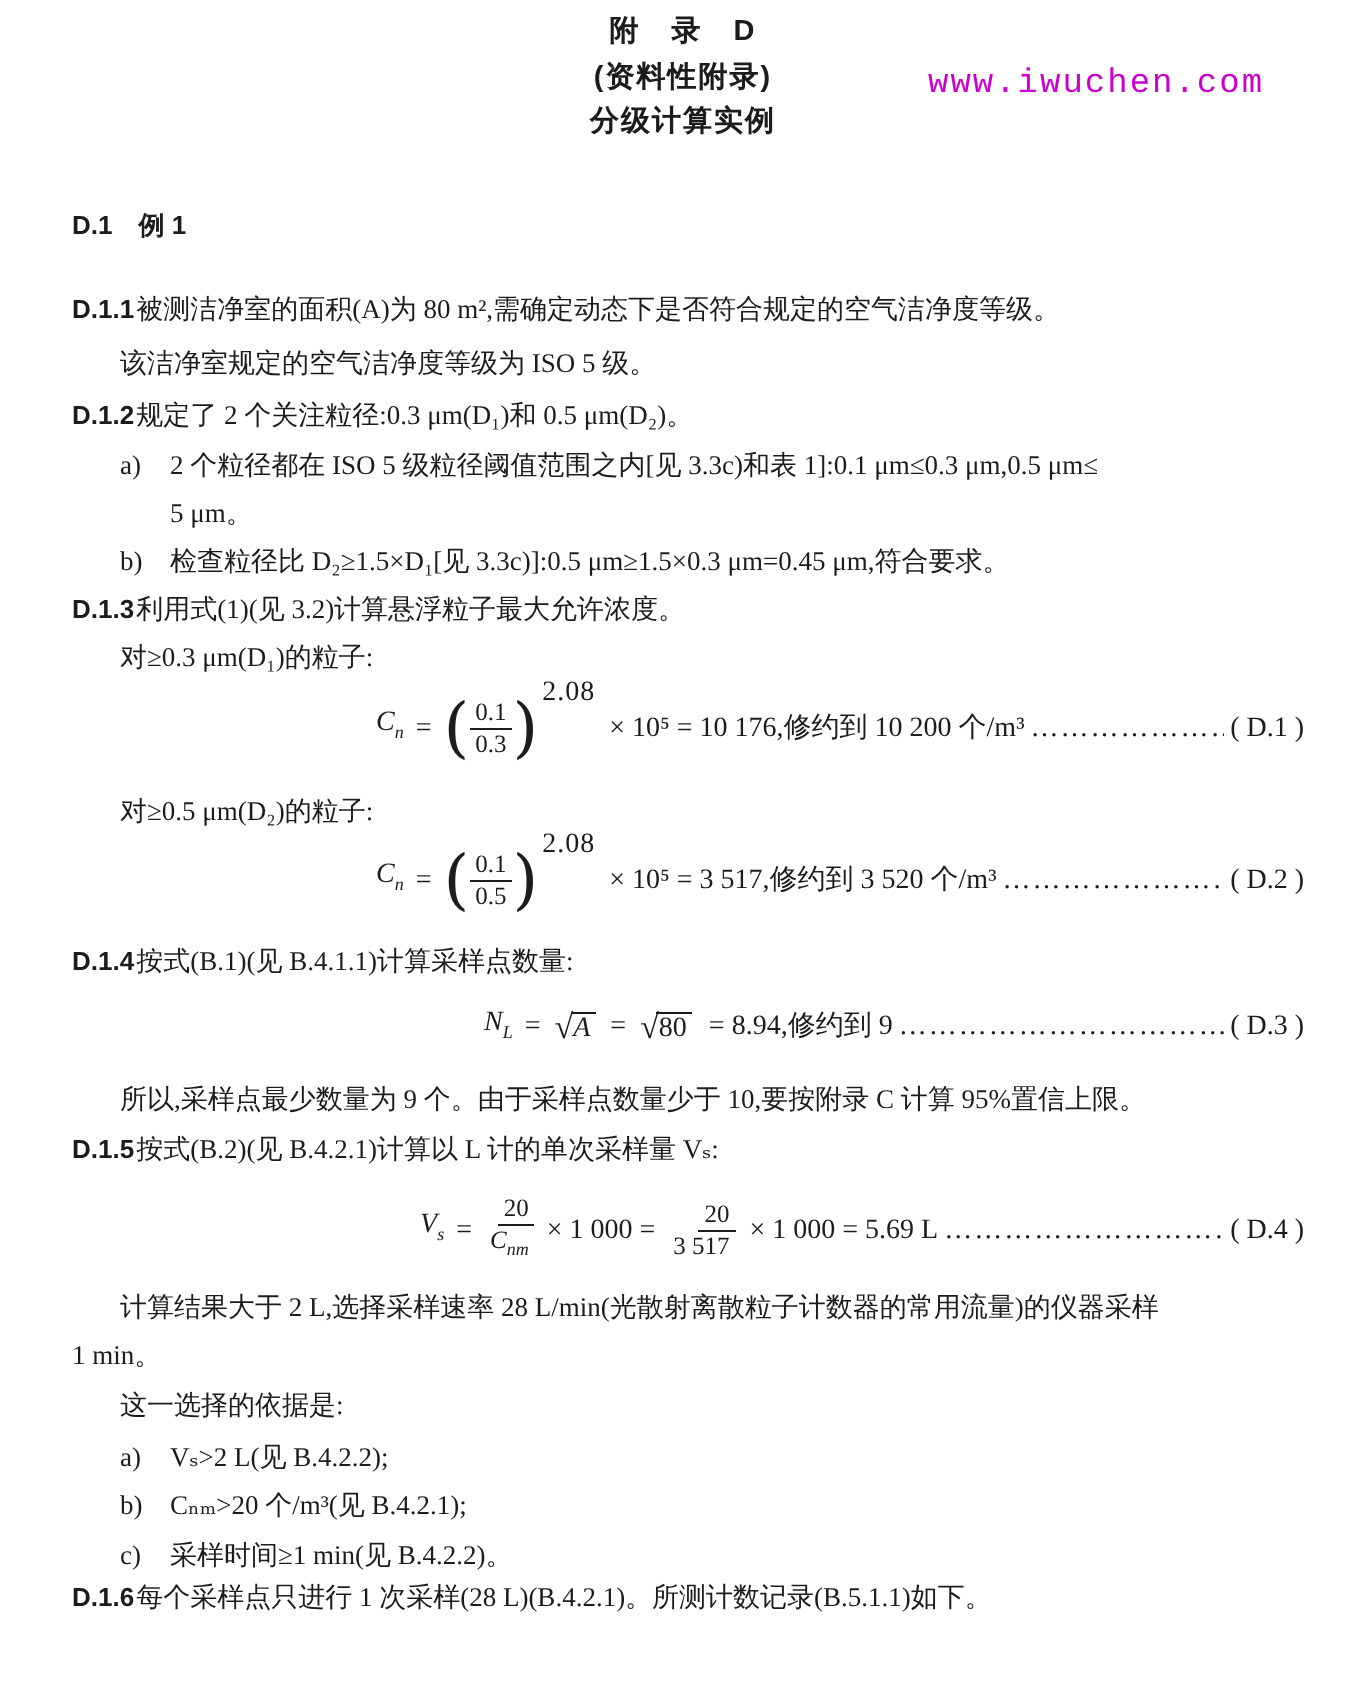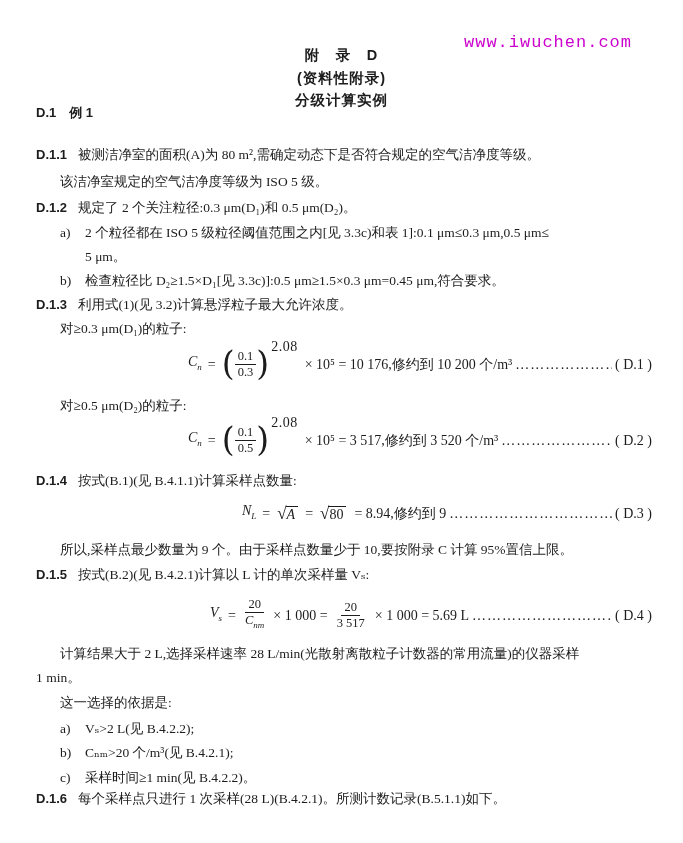--- a/index.html
+++ b/index.html
@@ -4,34 +4,34 @@
 <style>
   html,body{margin:0;padding:0;}
   body{
     width:683px;height:843px;background:#ffffff;position:relative;
     font-family:"Liberation Serif","DejaVu Serif",serif;
     color:#1c1c1c;font-size:13.5px;overflow:hidden;
   }
   .line{position:absolute;white-space:nowrap;line-height:17px;}
   .hd{left:0;width:683px;text-align:center;font-weight:bold;
       font-family:"Liberation Sans","DejaVu Sans",sans-serif;font-size:14.5px;
-      letter-spacing:1px;margin-top:39px;}
+      letter-spacing:1px;}
   .watermark{position:absolute;font-family:"Liberation Mono","DejaVu Sans Mono",monospace;
       font-size:17px;letter-spacing:1px;}
   .lbl{font-weight:bold;font-family:"Liberation Sans","DejaVu Sans",sans-serif;
-      font-size:13px;margin-right:11px;}
+      font-size:13px;margin-right:1px;}
   .h-sec .ttl{font-weight:bold;font-family:Liberation Sans, sans-serif;font-size:13px;}
   .mk{display:inline-block;width:25px;}
   .v{font-style:italic;font-family:"Liberation Serif","DejaVu Serif",serif;}
   .vs{font-size:9px;font-style:italic;}
   
   .frow{left:36px;width:616px;display:flex;align-items:center;font-size:14px;}
   .findent{flex:0 0 auto;}
   .op{margin:0 6px;}
-  .fr{display:inline-flex;flex-direction:column;align-items:center;
+  .fr{display:inline-flex;flex-direction:column;align-items:flex-end;
       font-size:12.5px;line-height:15px;vertical-align:middle;}
   .fr .n{border-bottom:1px solid #1c1c1c;padding:0 3px;}
   .fr .d{padding:0 3px;}
   .paren{font-size:33px;font-weight:300;line-height:30px;font-family:"DejaVu Serif",serif;}
   .pexp{display:inline-flex;align-items:flex-start;}
   .exp{font-size:14px;position:relative;top:-11px;margin-left:2px;letter-spacing:.5px;}
   .sqrt{display:inline-flex;align-items:flex-start;margin:0 1px;}
   .rsym{font-size:17px;line-height:15px;}
   .rad{border-top:1.2px solid #1c1c1c;line-height:15px;padding:0 3px 0 1px;margin-left:-1px;}
   .ftail{margin-left:7px;}

